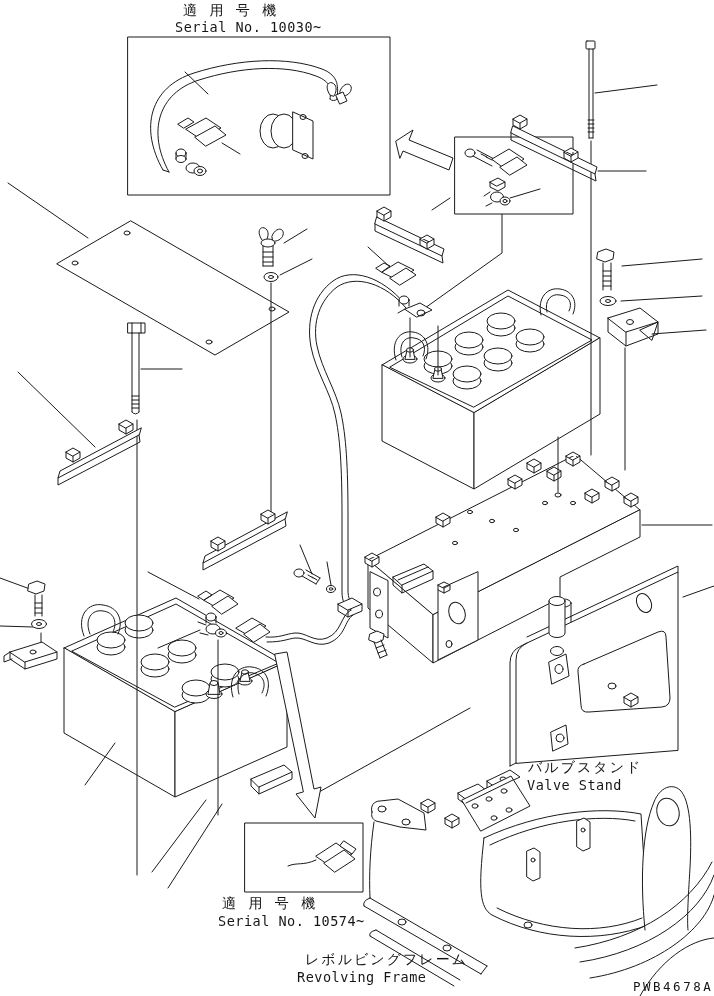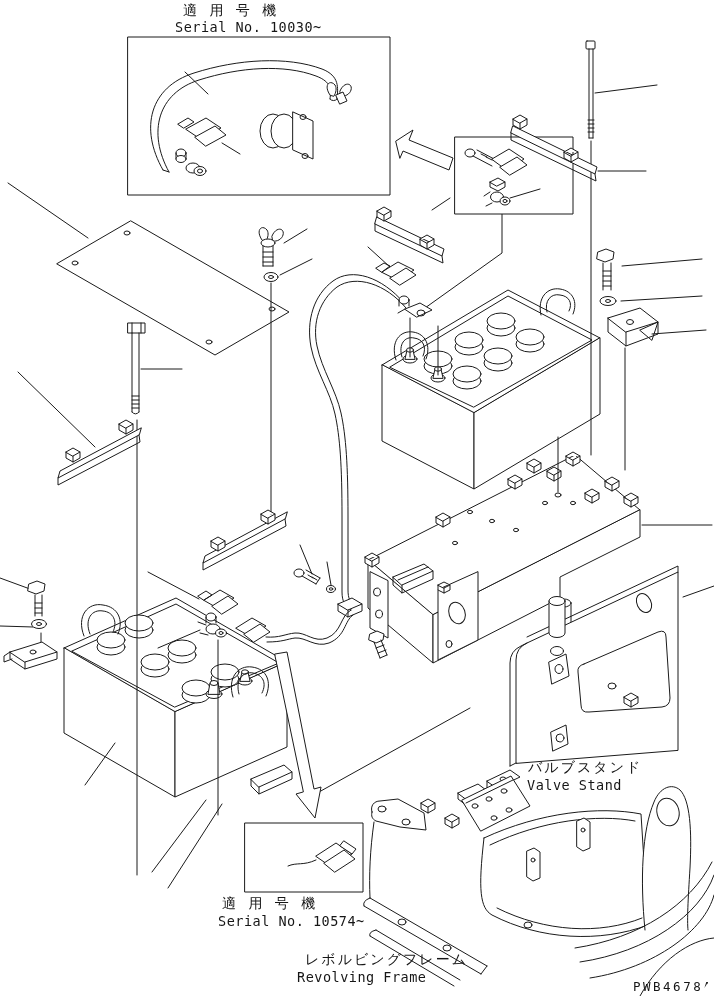--- a/index.html
+++ b/index.html
@@ -1,16 +1,16 @@
 <!DOCTYPE html>
 <html><head>
 <meta charset="utf-8">
 <style>
   html,body{margin:0;padding:0;background:#fff;}
-  .page{position:relative;width:714px;height:996px;background:#ffffff;overflow:hidden;border-radius:31px;}
+  .page{position:relative;width:714px;height:996px;background:#ffffff;overflow:hidden;}
   svg{position:absolute;left:0;top:0;}
   svg path,svg rect,svg ellipse,svg circle,svg line,svg polygon,svg polyline{
     fill:none;stroke:#1b1b1b;stroke-width:1;stroke-linejoin:round;stroke-linecap:round;}
   svg .f{fill:#ffffff;}
   svg text{fill:#161616;stroke:none;font-family:"DejaVu Sans Mono","Liberation Mono",monospace;}
   .jp{font-size:14px;letter-spacing:2px;}
   .en{font-size:13.5px;letter-spacing:0.5px;}
   .code{font-size:12.5px;letter-spacing:2.5px;}
 </style>
 </head>

